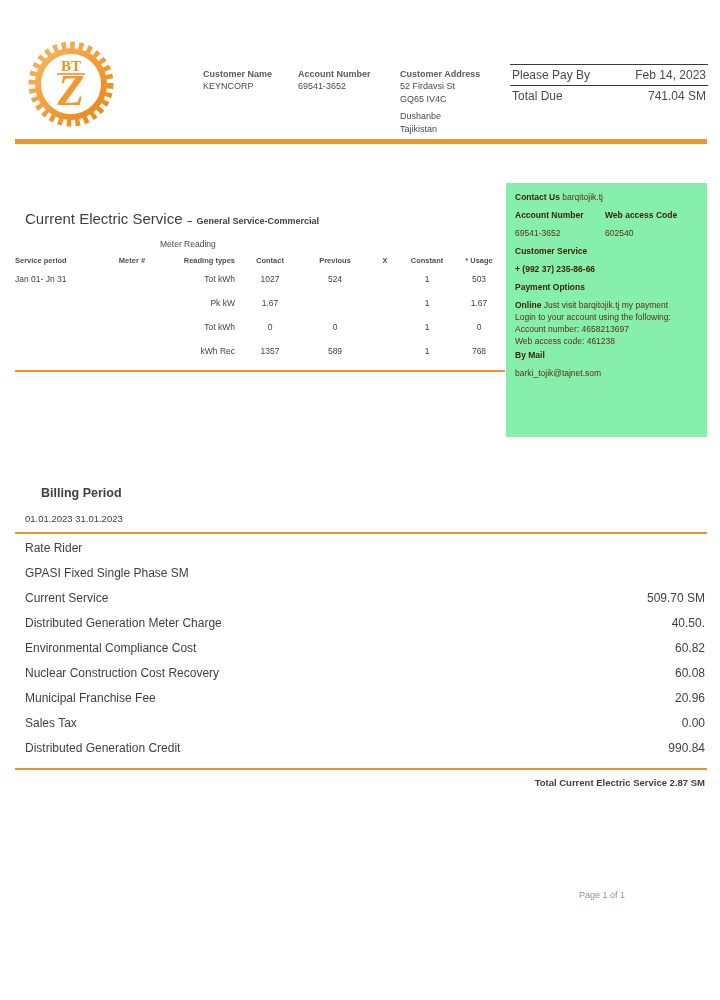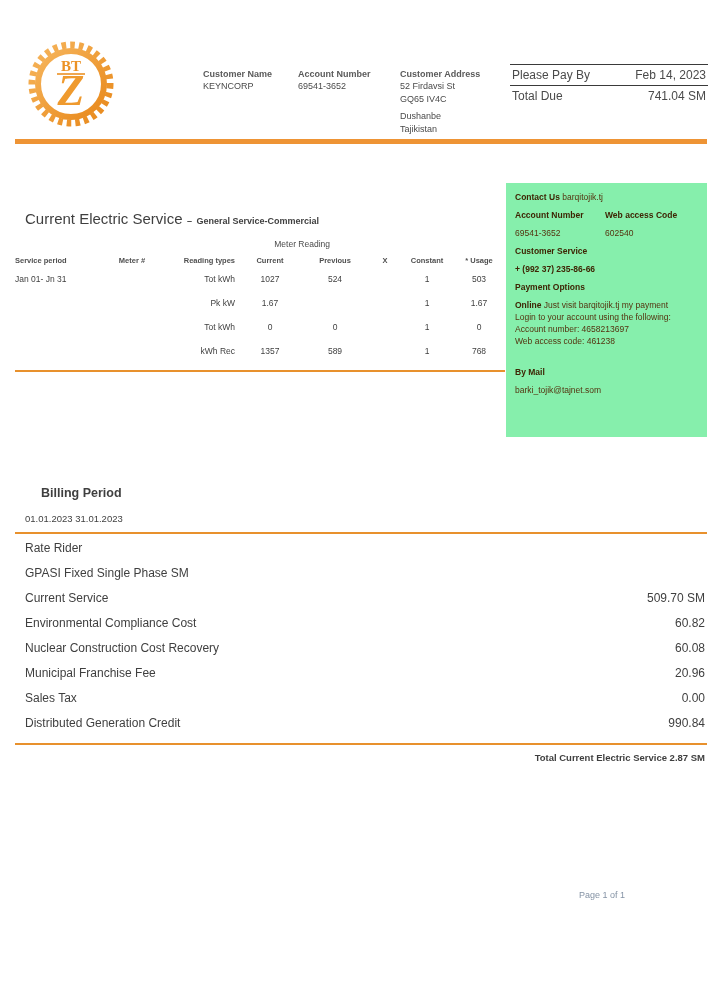--- a/index.html
+++ b/index.html
@@ -29,21 +29,21 @@
   .cb-block{margin-top:6px;}
   .cb-flex{display:flex;}
   .cb-c1{width:90px;}
 
   
   .svc-title-wrap{position:absolute;left:25px;top:210px;white-space:nowrap;}
   .svc-title{font-size:15px;color:#3f3f3f;}
   .svc-sub{font-size:9px;font-weight:bold;color:#3f3f3f;}
 
   .meterwrap{position:absolute;left:15px;top:239px;width:490px;border-bottom:2px solid #e8912d;padding-bottom:7px;}
-  .mr-label{width:170px;margin-left:145px;text-align:right;font-size:8.5px;color:#4a4a4a;}
+  .mr-label{width:170px;margin-left:145px;text-align:left;font-size:8.5px;color:#4a4a4a;}
   .mtable{display:grid;grid-template-columns:88px 58px 78px 62px 68px 32px 52px 52px;margin-top:5px;}
   .mh{font-size:7.5px;font-weight:bold;color:#4f4f4f;padding:2px 0;display:flex;align-items:center;justify-content:center;}
   .mc{font-size:8.5px;color:#3f3f3f;height:24px;display:flex;align-items:center;justify-content:center;}
   .al{justify-content:flex-start;}
   .ar{justify-content:flex-end;padding-right:4px;box-sizing:border-box;}
 
   
   .billing{position:absolute;left:15px;top:486px;width:692px;}
   .b-title{margin-left:20px;font-size:12.5px;font-weight:bold;color:#3f3f3f;padding-left:6px;}
   .b-period{margin-left:10px;margin-top:13px;font-size:9.5px;color:#3f3f3f;}
@@ -121,37 +121,37 @@
     </div>
     <div class="cb-block cb-b">Customer Service</div>
     <div class="cb-block cb-b">+ (992 37) 235-86-66</div>
     <div class="cb-block cb-b">Payment Options</div>
     <div class="cb-block">
       <span class="cb-b">Online</span><span> Just visit  barqitojik.tj my payment</span>
     </div>
     <div>Login to your account using the following:</div>
     <div>Account number: 4658213697</div>
     <div>Web access code: 461238</div>
-    <div class="cb-b" style="margin-top:19px;">By Mail</div>
+    <div class="cb-b" style="margin-top:2px;">By Mail</div>
     <div class="cb-block">barki_tojik@tajnet.som</div>
   </div>
 
   <div class="svc-title-wrap">
     <span class="svc-title">Current Electric Service</span>
     <span class="svc-sub">–</span>
     <span class="svc-sub">General Service-Commercial</span>
   </div>
 
   <div class="meterwrap">
     <div class="mr-label">Meter Reading</div>
     <div class="mtable">
       <div class="mh al">Service period</div>
       <div class="mh">Meter #</div>
       <div class="mh ar">Reading types</div>
-      <div class="mh">Current</div>
+      <div class="mh">Contact</div>
       <div class="mh">Previous</div>
       <div class="mh">X</div>
       <div class="mh">Constant</div>
       <div class="mh">* Usage</div>
 
       <div class="mc al">Jan 01- Jn 31</div>
       <div class="mc"></div>
       <div class="mc ar">Tot kWh</div>
       <div class="mc">1027</div>
       <div class="mc">524</div>
@@ -199,20 +199,24 @@
       </div>
       <div class="b-row">
         <span>GPASI Fixed Single Phase SM</span>
         <span></span>
       </div>
       <div class="b-row">
         <span>Current Service</span>
         <span>509.70 SM</span>
       </div>
       <div class="b-row">
+        <span>Distributed Generation Meter Charge</span>
+        <span>40.50.</span>
+      </div>
+      <div class="b-row">
         <span>Environmental Compliance Cost</span>
         <span>60.82</span>
       </div>
       <div class="b-row">
         <span>Nuclear Construction Cost Recovery</span>
         <span>60.08</span>
       </div>
       <div class="b-row">
         <span>Municipal Franchise Fee</span>
         <span>20.96</span>

